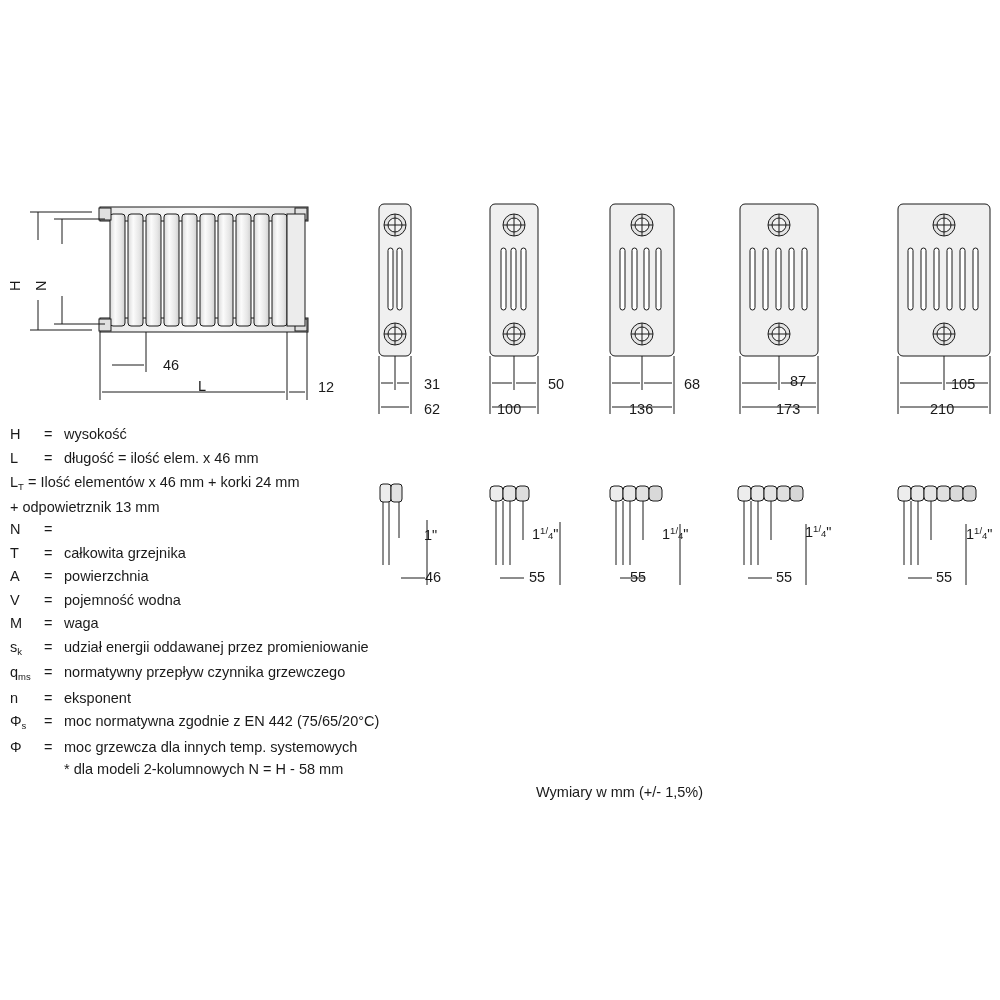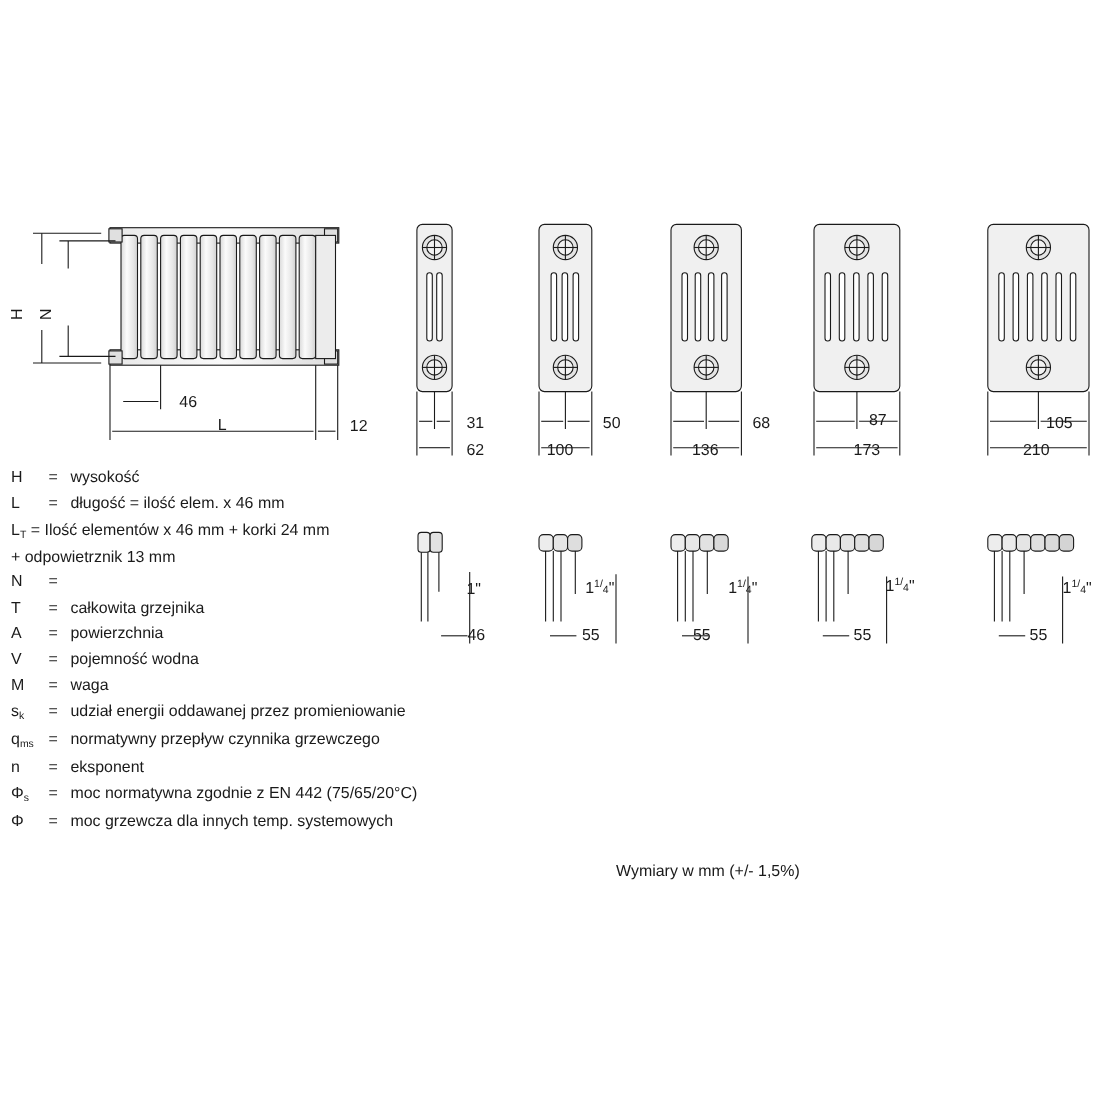--- a/index.html
+++ b/index.html
@@ -63,21 +63,21 @@
     margin-top: -2px;
   }
   sub {
     font-size: 9.5px;
     vertical-align: baseline;
     position: relative;
     top: 3px;
   }
   .footnote {
     position: absolute;
-    left: 560px;
+    left: 536px;
     top: 784px;
     font-size: 14.5px;
   }
 </style>
 </head>
 <body>
 
 <div class="page">
 
   <svg class="diagram" viewBox="0 0 1000 1000">
@@ -439,17 +439,18 @@
       <span class="legend-sym"><span>Φ</span><sub>s</sub></span>
       <span class="legend-eq">=</span>
       <span class="legend-def">moc normatywna zgodnie z EN 442 (75/65/20°C)</span>
     </div>
     <div class="legend-row">
       <span class="legend-sym"><span>Φ</span></span>
       <span class="legend-eq">=</span>
       <span class="legend-def">moc grzewcza dla innych temp. systemowych</span>
     </div>
 
+    <div class="legend-note">* dla modeli 2-kolumnowych N = H - 58 mm</div>
   </div>
 
   <div class="footnote">Wymiary w mm (+/- 1,5%)</div>
 
 </div>
 
 </body></html>

